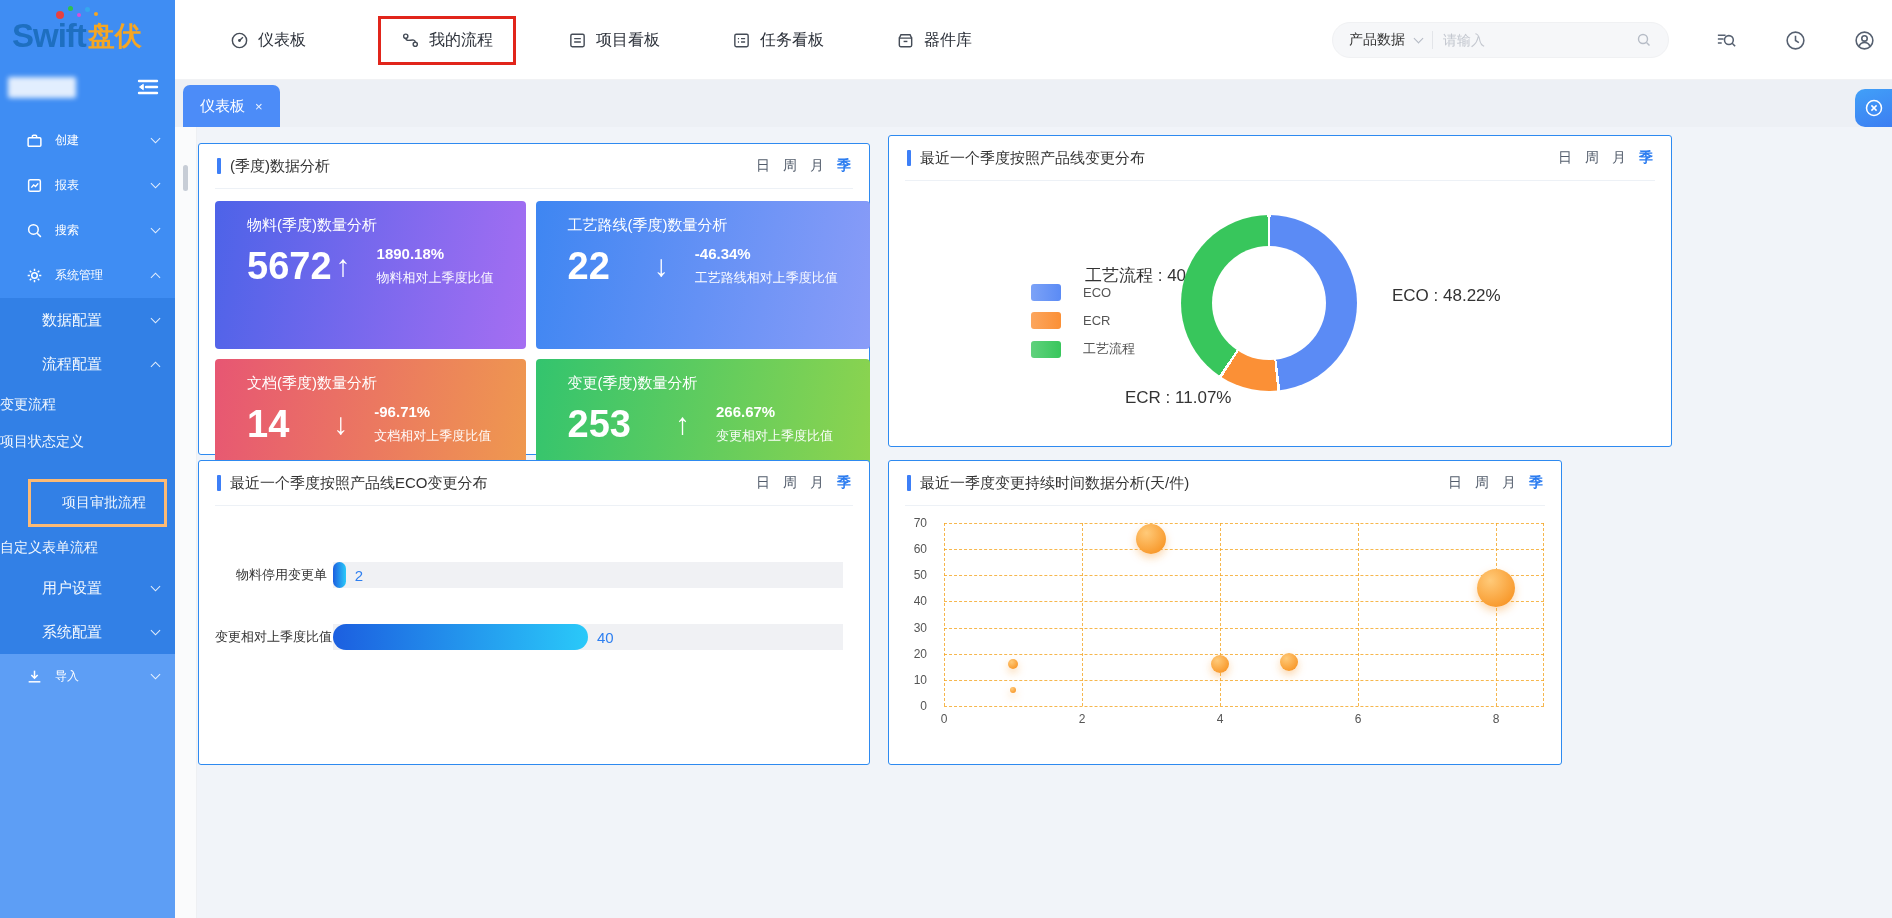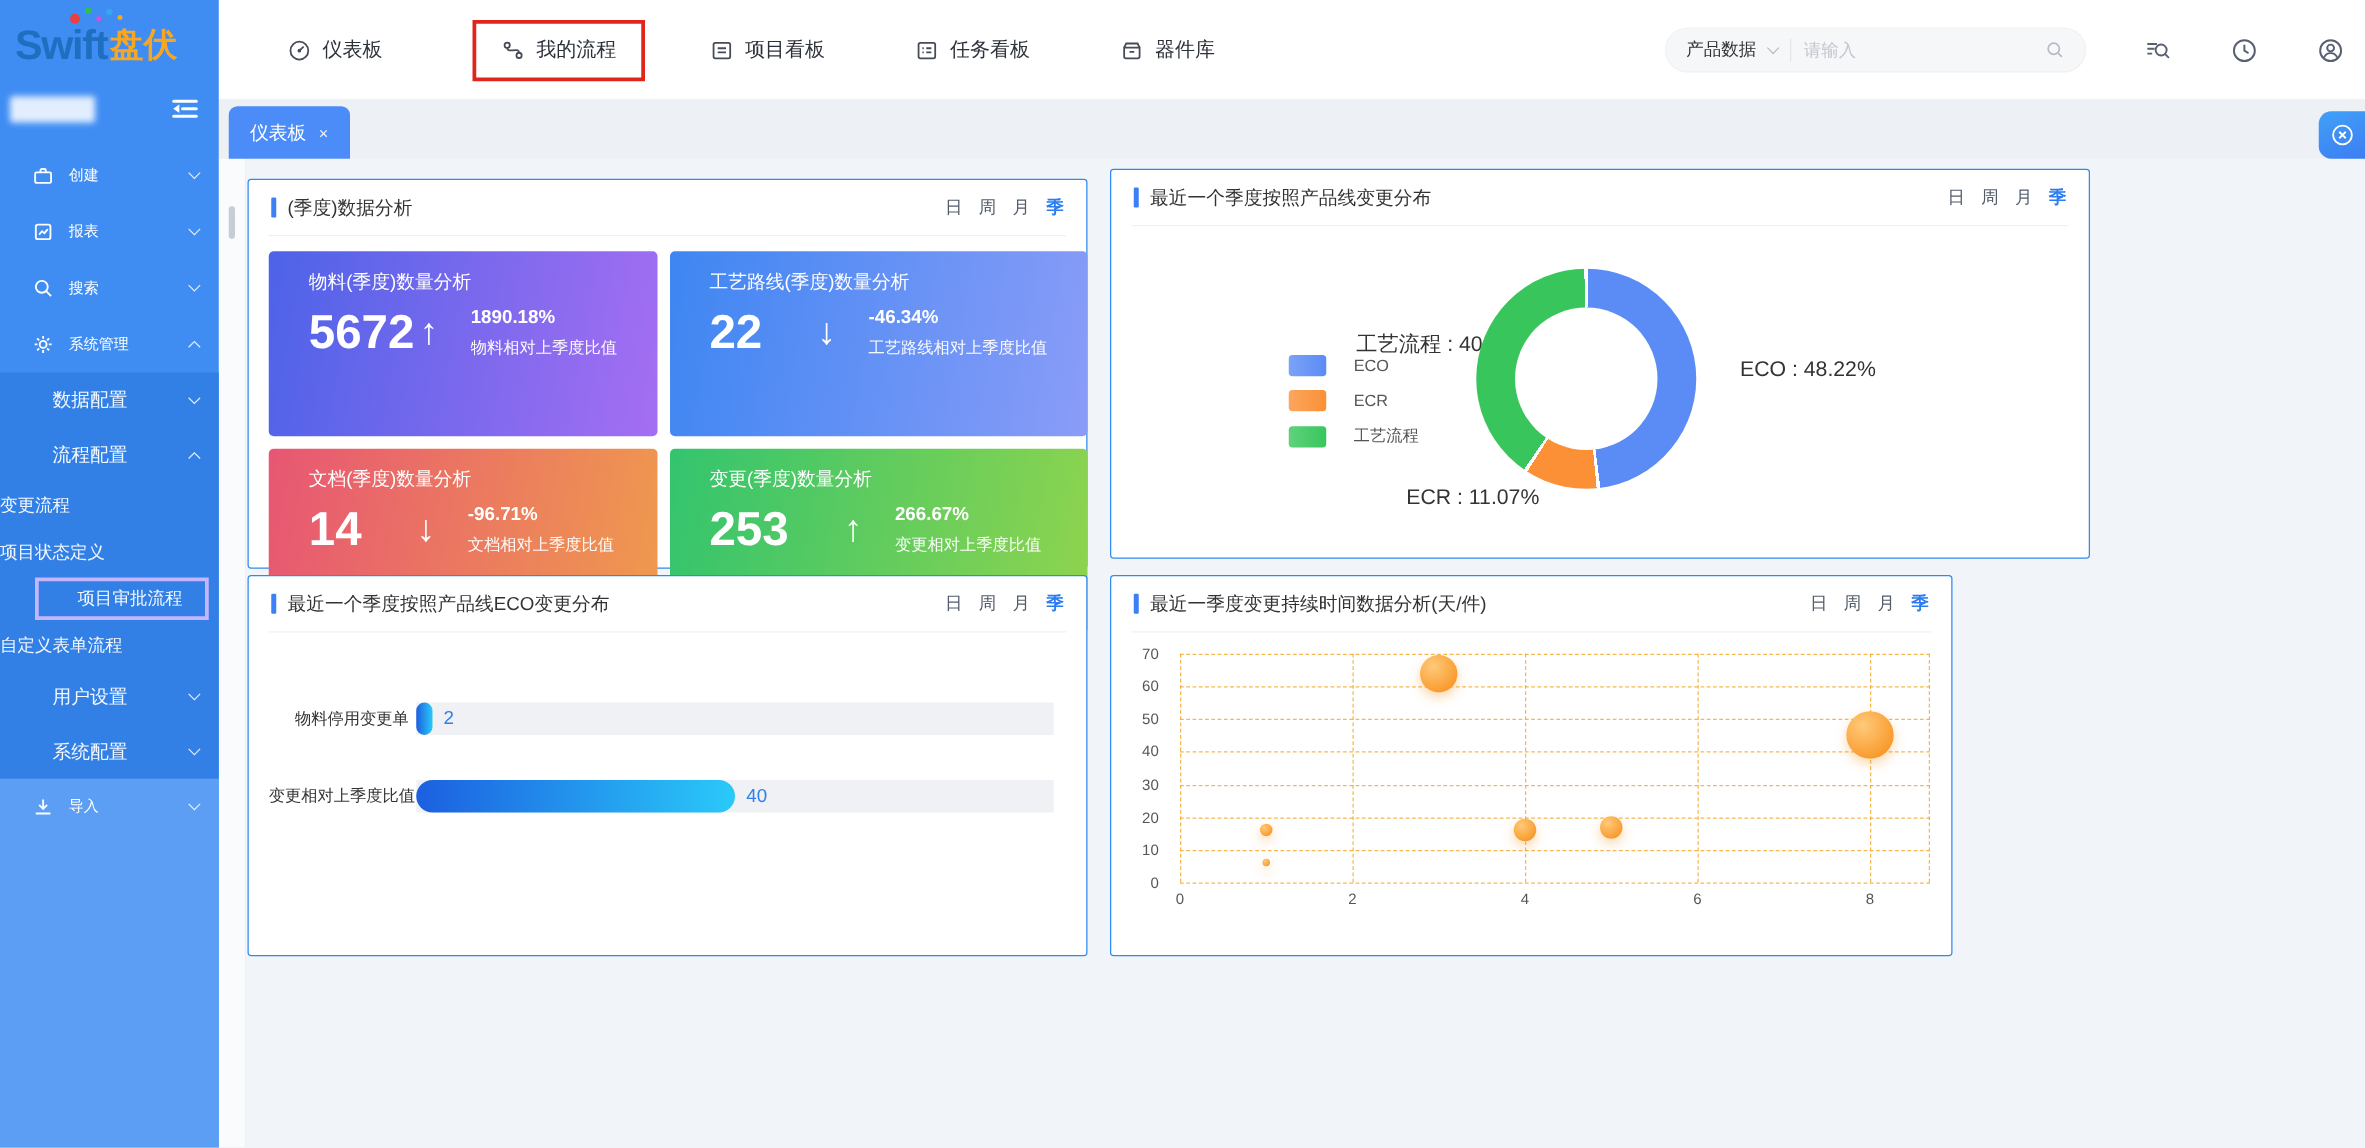--- a/index.html
+++ b/index.html
@@ -27,21 +27,21 @@
   .mi .ic { width:17px; height:17px; margin-right:12px; display:inline-flex; flex:none; }
   .l1 { height:45px; padding-left:26px; font-size:12px; }
   .l2 { height:44px; padding-left:42px; font-size:15px; color:rgba(255,255,255,.95); }
   .l3 { height:37px; font-size:14px; color:rgba(255,255,255,.93); }
   .chev { position:absolute; right:16px; width:7px; height:7px;
     border-right:1.6px solid rgba(255,255,255,.85); border-bottom:1.6px solid rgba(255,255,255,.85); }
   .chev.down { transform:rotate(45deg); margin-top:-4px; }
   .chev.up { transform:rotate(-135deg); margin-top:4px; }
   .submenu { background:#3280e6; }
   .import-sec { background:#5d9ef5; min-height:296px; }
-  .mi.redbox { border:3px solid #c4b5fd; margin:2px 8px 2px 28px; padding-left:31px; height:34px; }
+  .mi.redbox { border:3px solid #fdba74; margin:19px 8px 2px 28px; padding-left:31px; height:48px; }
 
   
   .topbar { position:absolute; left:175px; top:0; width:1717px; height:80px; background:#fff;
     border-bottom:1px solid #f1f2f4; z-index:4; }
   .topnav { position:absolute; left:55px; top:0; height:80px; display:flex; align-items:center; }
   .nav-item { display:flex; align-items:center; margin-right:72px; font-size:16px; color:#2c313a; cursor:pointer; }
   .nav-item .nic { width:19px; height:19px; margin-right:9px; display:inline-flex; }
   .nav-item.hlbox { border:3px solid #e1251b; padding:11px 20px; margin-right:52px; }
   .top-right { position:absolute; right:16px; top:22px; display:flex; align-items:center; gap:46px; }
   .search-pill { display:flex; align-items:center; gap:10px; width:337px; height:36px;

